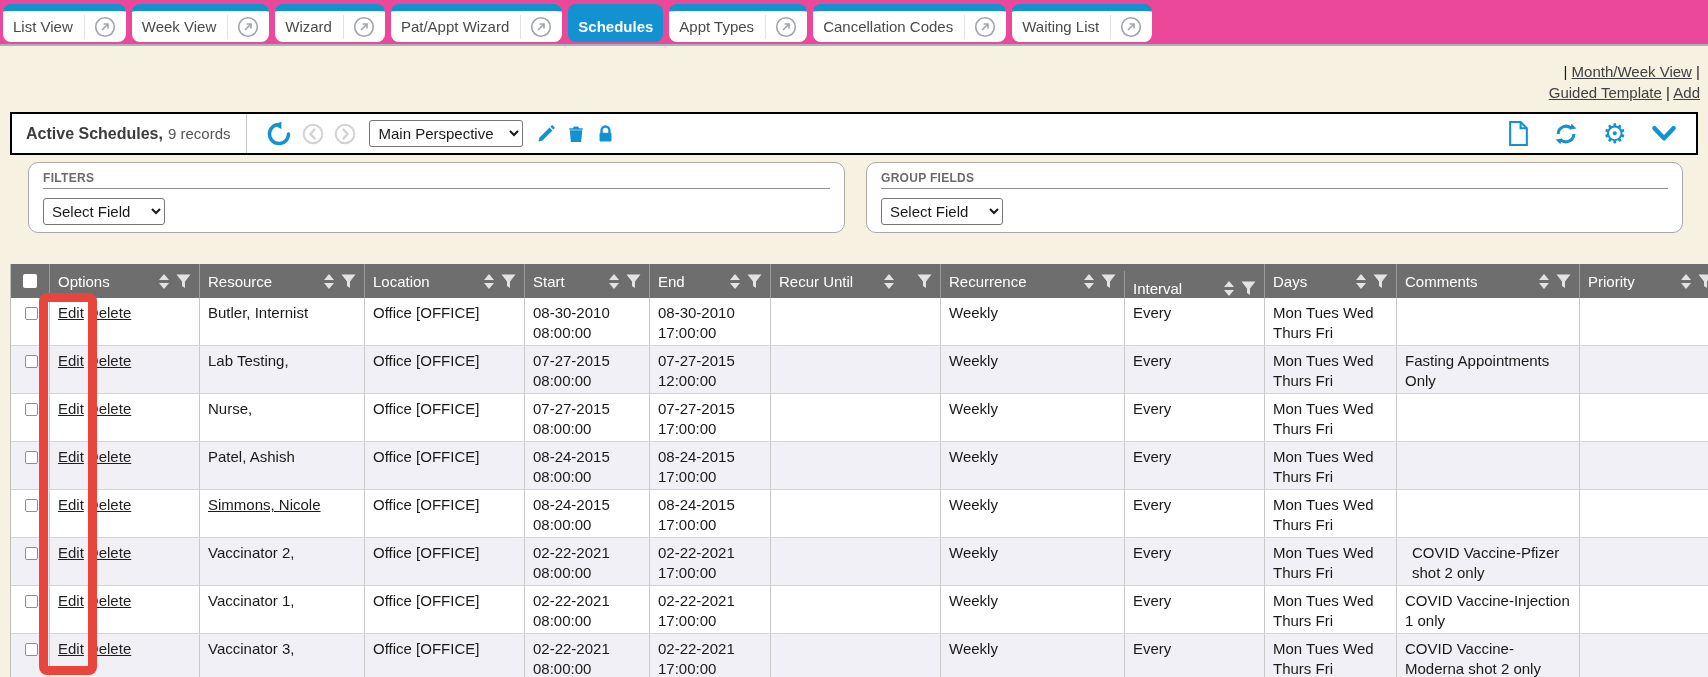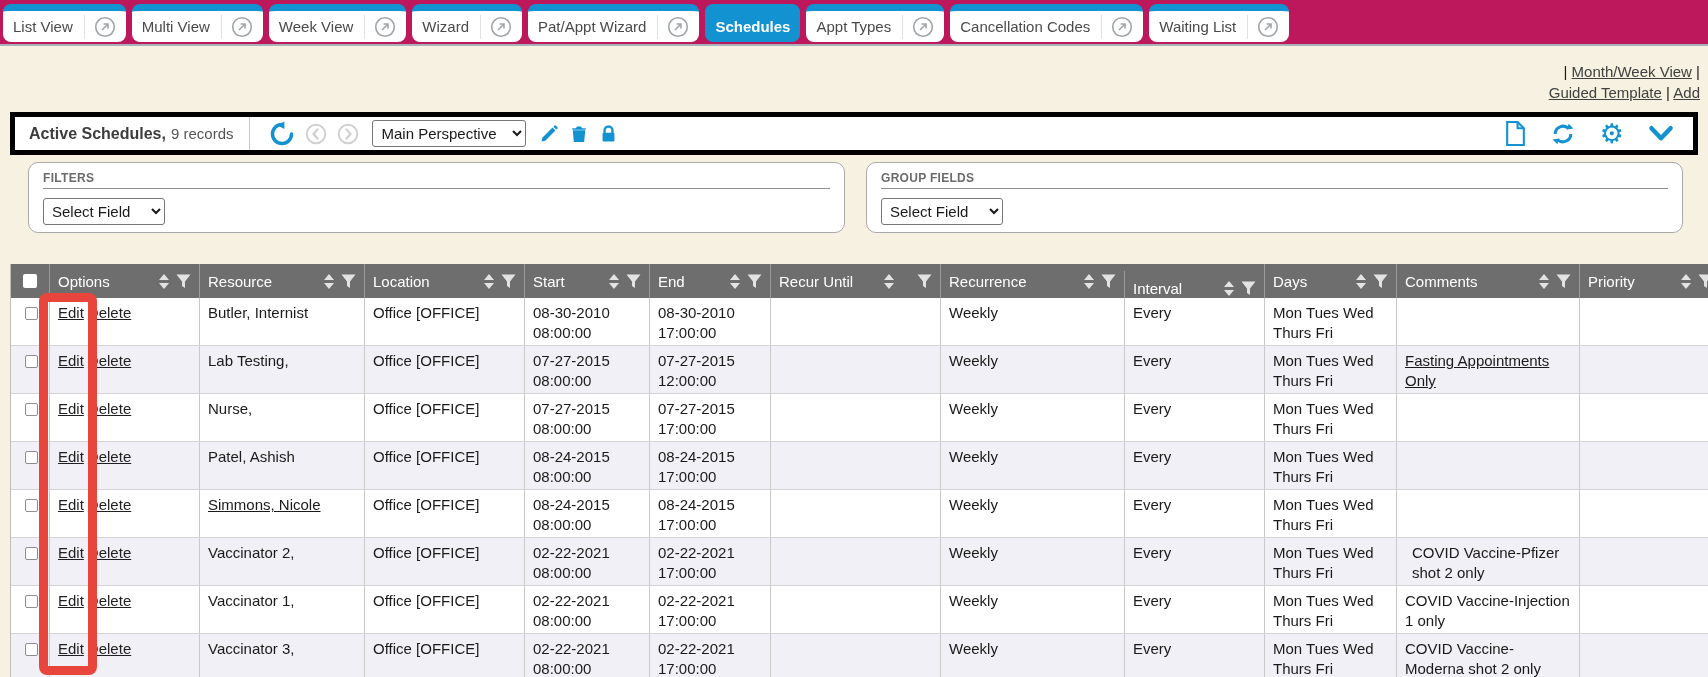--- a/index.html
+++ b/index.html
@@ -1,39 +1,39 @@
 <!DOCTYPE html>
 <html><head>
 <meta charset="utf-8">
 <style>
   * { box-sizing: border-box; margin: 0; padding: 0; }
   html,body { width:1708px; height:677px; overflow:hidden; }
   body { font-family:"Liberation Sans", sans-serif; background:#fff; position:relative; }
   #page { position:relative; width:1708px; height:677px; overflow:hidden; }
 
   
-  .tabbar { position:absolute; top:0; left:0; width:100%; height:46px; background:#be185d;
+  .tabbar { position:absolute; top:0; left:0; width:100%; height:46px; background:#ec4899;
             border-bottom:2px solid #a7b2ba; display:flex; align-items:flex-start; padding:4px 0 0 3px; gap:6px; }
   .tab { height:38px; background:#fff; border-radius:8px; border-top:7px solid #1392d2;
          display:flex; align-items:center; padding:0 10px; cursor:pointer; }
   .tab .tlabel { font-size:15px; color:#4a4a4a; white-space:nowrap; }
   .tab .tdivider { width:1px; height:24px; background:#e2e2e2; margin:0 9px 0 11px; }
   .tab.active { background:#1392d2; border-top-color:#1392d2; }
   .tab.active .tlabel { color:#fff; font-weight:bold; }
 
   
   .content { position:absolute; top:46px; left:0; right:0; bottom:0; background:#f6f1e0; }
 
   .quicklinks { position:absolute; top:15px; right:8px; text-align:right; font-size:15px;
                 color:#1a1a1a; line-height:21px; }
   .quicklinks a { color:#404040; text-decoration:underline; cursor:pointer; }
 
   
   .toolbar { position:absolute; top:66px; left:10px; width:1688px; height:43px; background:#fff;
-             border:5px solid #000000; display:flex; align-items:center; padding:0 14px; }
+             border:2px solid #000000; display:flex; align-items:center; padding:0 14px; }
   .tb-title { font-size:16px; font-weight:bold; color:#3d3d3d; white-space:nowrap; }
   .tb-records { font-size:15px; color:#555; margin-left:5px; white-space:nowrap; }
   .tb-sep { width:1px; align-self:stretch; background:#c6c6c6; margin:0 14px 0 16px; }
   .tb-icon { display:flex; align-items:center; justify-content:center; cursor:pointer; margin:0 5px; }
   .tb-right { margin-left:auto; display:flex; align-items:center; gap:14px; }
   select { font-family:"Liberation Sans",sans-serif; font-size:15px; color:#1a1a1a; background:#fff;
            border:1px solid #767676; border-radius:3px; height:27px; padding:0 4px; }
   .persp { width:154px; margin:0 8px; }
   .gear-glyph { font-family:"DejaVu Sans",sans-serif; font-size:27px; color:#1392d2; line-height:1; }
 
@@ -81,28 +81,20 @@
   <div class="tabbar" id="tabbar">
       <div class="tab">
         <span class="tlabel">List View</span>
         <span class="tdivider"></span>
   <svg width="22" height="22" viewBox="0 0 22 22">
     <circle cx="11" cy="11" r="9.3" fill="none" stroke="#a0a6ab" stroke-width="1.6"></circle>
     <path d="M8 14 L14 8 M9.6 8 H14 V12.4" fill="none" stroke="#a0a6ab" stroke-width="1.6"></path>
   </svg>
 </div>
       <div class="tab">
-        <span class="tlabel">Multi View</span>
-        <span class="tdivider"></span>
-  <svg width="22" height="22" viewBox="0 0 22 22">
-    <circle cx="11" cy="11" r="9.3" fill="none" stroke="#a0a6ab" stroke-width="1.6"></circle>
-    <path d="M8 14 L14 8 M9.6 8 H14 V12.4" fill="none" stroke="#a0a6ab" stroke-width="1.6"></path>
-  </svg>
-</div>
-      <div class="tab">
         <span class="tlabel">Week View</span>
         <span class="tdivider"></span>
   <svg width="22" height="22" viewBox="0 0 22 22">
     <circle cx="11" cy="11" r="9.3" fill="none" stroke="#a0a6ab" stroke-width="1.6"></circle>
     <path d="M8 14 L14 8 M9.6 8 H14 V12.4" fill="none" stroke="#a0a6ab" stroke-width="1.6"></path>
   </svg>
 </div>
       <div class="tab">
         <span class="tlabel">Wizard</span>
         <span class="tdivider"></span>
@@ -404,21 +396,21 @@
             <div class="td" style="width: 38px;"><span class="cbx"></span></div>
             <div class="td" style="width: 150px;"><a class="edit">Edit</a><a>Delete</a></div>
             <div class="td" style="width: 165px;">Lab Testing,</div>
             <div class="td" style="width: 160px;">Office [OFFICE]</div>
             <div class="td" style="width: 125px;">07-27-2015 08:00:00</div>
             <div class="td" style="width: 121px;">07-27-2015 12:00:00</div>
             <div class="td" style="width: 170px;"></div>
             <div class="td" style="width: 184px;">Weekly</div>
             <div class="td" style="width: 140px;">Every</div>
             <div class="td" style="width: 132px;">Mon Tues Wed Thurs Fri</div>
-            <div class="td" style="width: 183px; text-decoration: underline;">Fasting Appointments Only</div>
+            <div class="td" style="width: 183px;">Fasting Appointments Only</div>
             <div class="td" style="width: 142px;"></div>
           </div>
           <div class="trow">
             <div class="td" style="width: 38px;"><span class="cbx"></span></div>
             <div class="td" style="width: 150px;"><a class="edit">Edit</a><a>Delete</a></div>
             <div class="td" style="width: 165px; padding-left: 8px;">Nurse,</div>
             <div class="td" style="width: 160px;">Office [OFFICE]</div>
             <div class="td" style="width: 125px;">07-27-2015 08:00:00</div>
             <div class="td" style="width: 121px;">07-27-2015 17:00:00</div>
             <div class="td" style="width: 170px;"></div>

